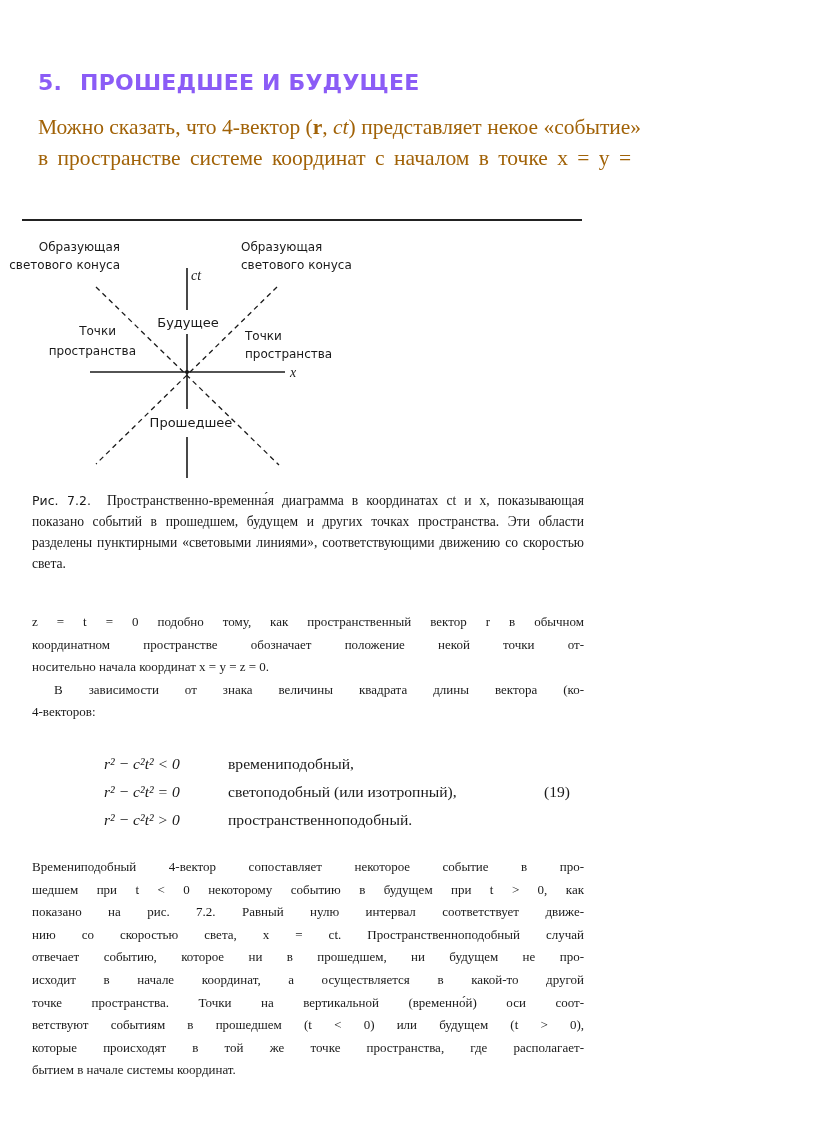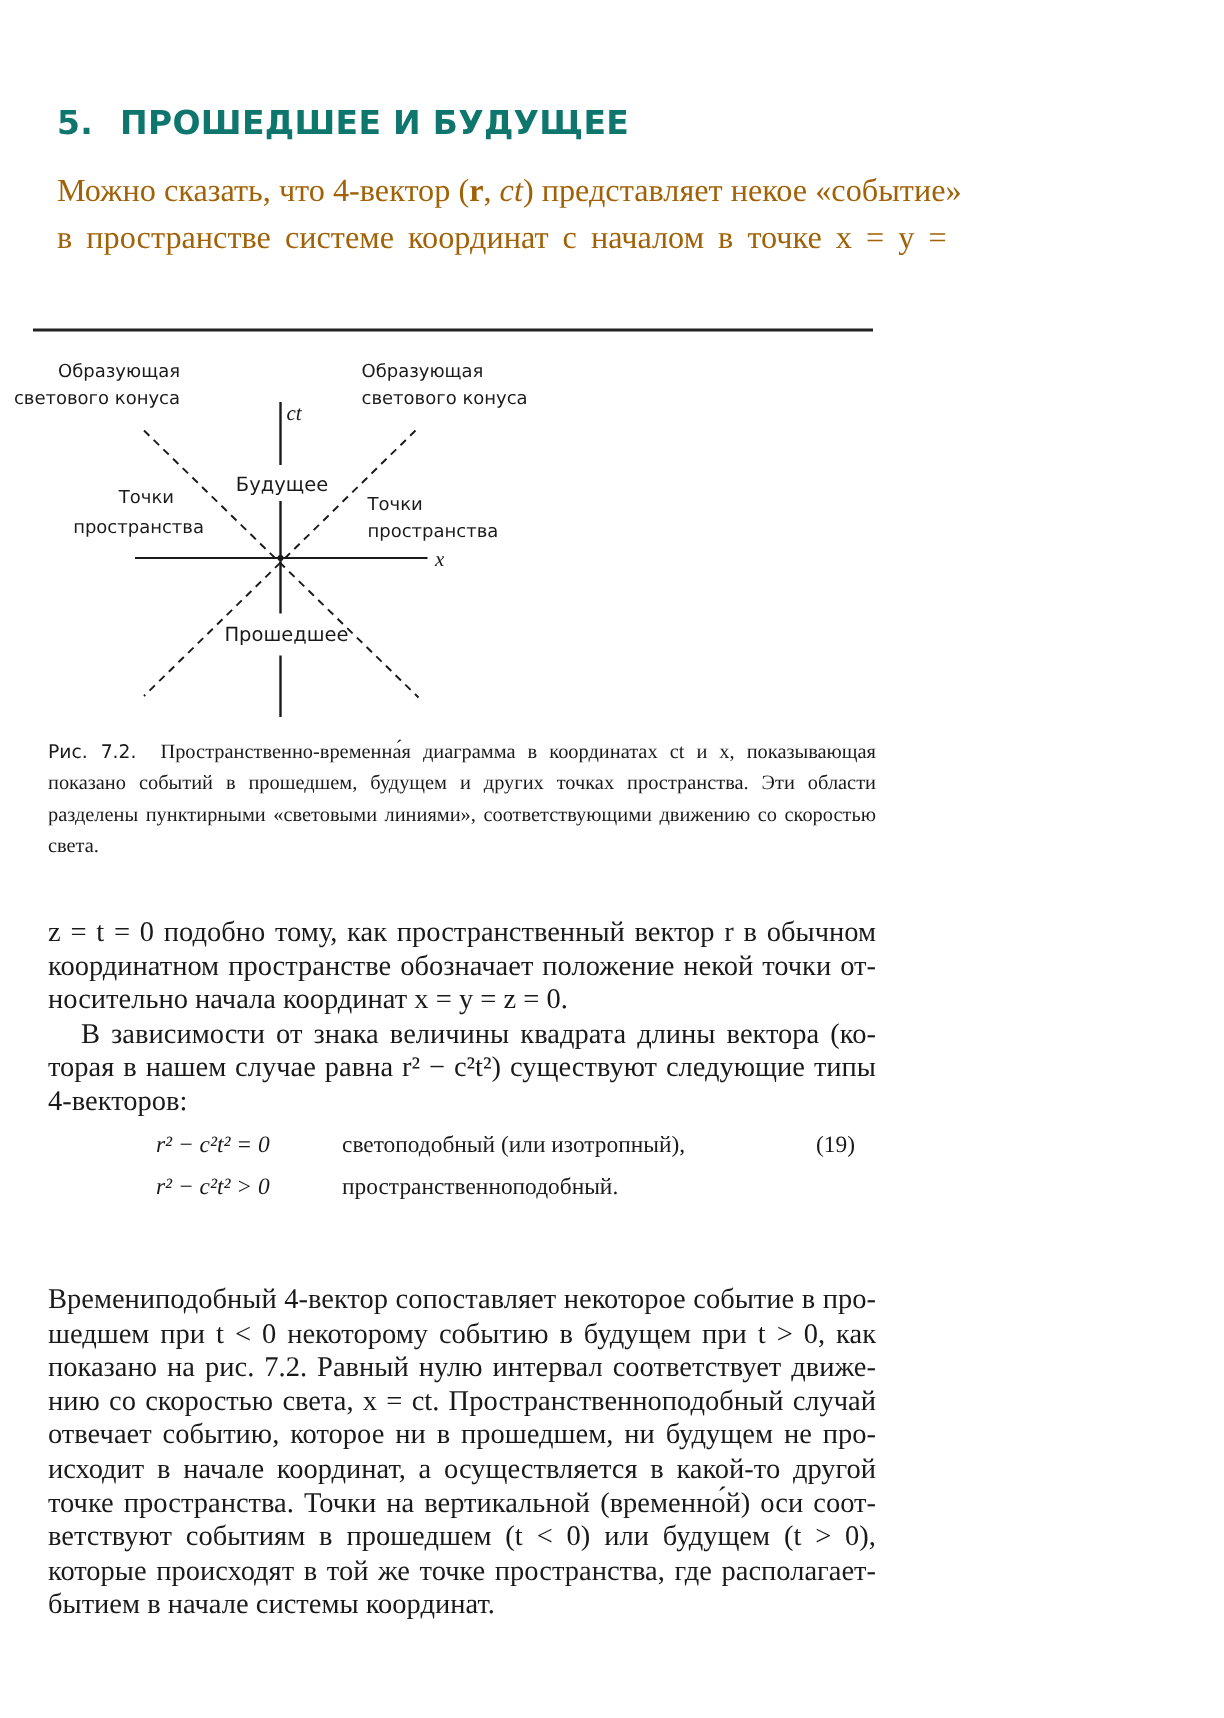--- a/index.html
+++ b/index.html
@@ -1,38 +1,38 @@
 <!DOCTYPE html>
 <html><head>
 <meta charset="utf-8">
 <style>
   html, body { margin: 0; padding: 0; background: #ffffff; }
   body { width: 816px; height: 1145px; position: relative; overflow: hidden; color: #1a1a1a; }
   .serif { font-family: "Liberation Serif", "DejaVu Serif", serif; }
   .sans { font-family: "DejaVu Sans", "Liberation Sans", sans-serif; }
   .abs { position: absolute; }
 
-  #section-title { left: 38px; top: 70px; font-size: 22px; font-weight: bold; letter-spacing: 0.2px; color: #0f766e; white-space: nowrap; }
+  #section-title { left: 38px; top: 70px; font-size: 22px; font-weight: bold; letter-spacing: 0.2px; color: #8b5cf6; white-space: nowrap; }
   #section-title .num { margin-right: 18px; }
 
   .intro-line { left: 38px; font-size: 21.5px; white-space: nowrap; color: #a16207; }
   #intro-line-1 { top: 115px; }
   #intro-line-2 { top: 146px; word-spacing: 4px; }
 
   #figure-rule { left: 22px; top: 219px; width: 560px; height: 2px; background: #222; }
 
   #figure-svg { left: 0; top: 225px; }
   .fig-label { font-family: "DejaVu Sans", "Liberation Sans", sans-serif; font-size: 12px; fill: #1a1a1a; }
   .fig-label-lg { font-size: 13px; }
   .fig-axis-label { font-family: "Liberation Serif", "DejaVu Serif", serif; font-style: italic; font-size: 14px; fill: #1a1a1a; }
 
   #caption { left: 32px; top: 490px; width: 552px; font-size: 13.6px; line-height: 21px; text-align: justify; }
   #caption .cap-label { font-family: "DejaVu Sans", "Liberation Sans", sans-serif; font-weight: normal; font-size: 12.5px; margin-right: 16px; }
 
-  .body-text { left: 32px; width: 552px; font-size: 19px; line-height: 22.6px; text-align: justify; }
+  .body-text { left: 32px; width: 552px; font-size: 13px; line-height: 22.6px; text-align: justify; }
   .body-text .line { display: block; white-space: nowrap; text-align: justify; text-align-last: justify; }
   .body-text .line.last { text-align-last: left; }
   .body-text .indent { padding-left: 22px; }
 
   #para-1 { top: 611px; }
   #para-3 { top: 856px; }
 
   #equations { left: 32px; top: 755px; width: 552px; font-size: 15.6px; }
   .eq-row { position: relative; height: 28px; }
   .eq-math { position: absolute; left: 72px; top: 0; font-style: italic; white-space: nowrap; }
@@ -84,25 +84,28 @@
 
 <div id="caption" class="abs serif">
   <span class="cap-label">Рис. 7.2.</span><span>Пространственно-временна́я диаграмма в координатах ct и x, показывающая показано событий в прошедшем, будущем и других точках пространства. Эти области разделены пунктирными «световыми линиями», соответствующими движению со скоростью света.</span>
 </div>
 
 <div id="para-1" class="abs serif body-text">
   <span class="line">z = t = 0 подобно тому, как пространственный вектор r в обычном</span>
   <span class="line">координатном пространстве обозначает положение некой точки от-</span>
   <span class="line last">носительно начала координат x = y = z = 0.</span>
   <span class="line indent">В зависимости от знака величины квадрата длины вектора (ко-</span>
-  <span class="line">торая в нашем случае равна r² − c²t²) существуют следующие типы</span>
   <span class="line last">4-векторов:</span>
 </div>
 
 <div id="equations" class="abs serif">
+  <div class="eq-row">
+    <span class="eq-math">r² − c²t² &lt; 0</span>
+    <span class="eq-desc">времениподобный,</span>
+  </div>
   <div class="eq-row">
     <span class="eq-math">r² − c²t² = 0</span>
     <span class="eq-desc">светоподобный (или изотропный),</span>
     <span class="eq-num">(19)</span>
   </div>
   <div class="eq-row">
     <span class="eq-math">r² − c²t² &gt; 0</span>
     <span class="eq-desc">пространственноподобный.</span>
   </div>
 </div>

